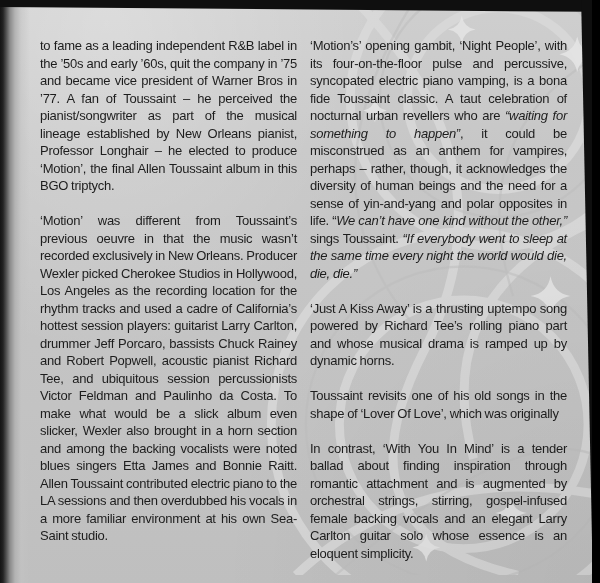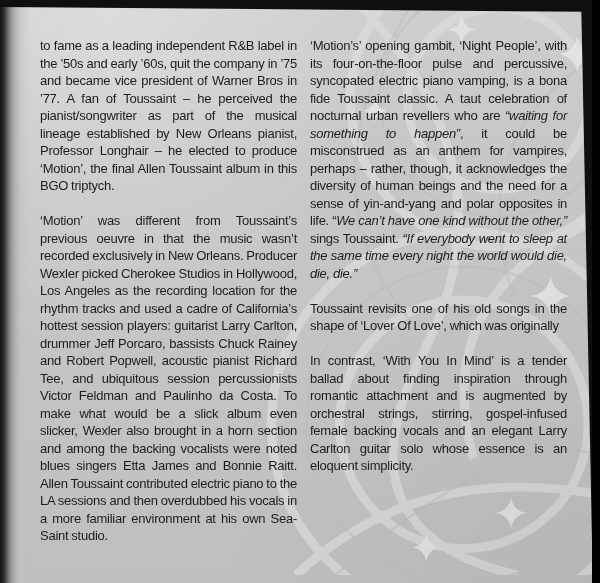--- a/index.html
+++ b/index.html
@@ -75,20 +75,21 @@
 
   <div class="vignette"></div>
 
   <div class="columns">
     <div class="col">
         <p class="para"><span>to fame as a leading independent R&amp;B label in the ’50s and early ’60s, quit the company in ’75 and became vice president of Warner Bros in ’77. A fan of Toussaint – he perceived the pianist/songwriter as part of the musical lineage established by New Orleans pianist, Professor Longhair – he elected to produce ‘Motion’, the final Allen Toussaint album in this BGO triptych.</span></p>
         <p class="para"><span>‘Motion’ was different from Toussaint’s previous oeuvre in that the music wasn’t recorded exclusively in New Orleans. Producer Wexler picked Cherokee Studios in Hollywood, Los Angeles as the recording location for the rhythm tracks and used a cadre of California’s hottest session players: guitarist Larry Carlton, drummer Jeff Porcaro, bassists Chuck Rainey and Robert Popwell, acoustic pianist Richard Tee, and ubiquitous session percussionists Victor Feldman and Paulinho da Costa. To make what would be a slick album even slicker, Wexler also brought in a horn section and among the backing vocalists were noted blues singers Etta James and Bonnie Raitt. Allen Toussaint contributed electric piano to the LA sessions and then overdubbed his vocals in a more familiar environment at his own Sea-Saint studio.</span></p>
       </div>
     <div class="col">
         <p class="para"><span>‘Motion’s’ opening gambit, ‘Night People’, with its four-on-the-floor pulse and percussive, syncopated electric piano vamping, is a bona fide Toussaint classic. A taut celebration of nocturnal urban revellers who are </span><span class="italic">“waiting for something to happen”</span><span>, it could be misconstrued as an anthem for vampires, perhaps – rather, though, it acknowledges the diversity of human beings and the need for a sense of yin-and-yang and polar opposites in life. “</span><span class="italic">We can’t have one kind without the other,”</span><span> sings Toussaint. </span><span class="italic">“If everybody went to sleep at the same time every night the world would die, die, die.”</span></p>
+        <p class="para"><span>‘Just A Kiss Away’ is a thrusting uptempo song powered by Richard Tee’s rolling piano part and whose musical drama is ramped up by dynamic horns.</span></p>
         <p class="para"><span>Toussaint revisits one of his old songs in the shape of ‘Lover Of Love’, which was originally</span></p>
         <p class="para"><span>In contrast, ‘With You In Mind’ is a tender ballad about finding inspiration through romantic attachment and is augmented by orchestral strings, stirring, gospel-infused female backing vocals and an elegant Larry Carlton guitar solo whose essence is an eloquent simplicity.</span></p>
       </div>
   </div>
 
   <div class="spine"></div>
 
   <svg class="edges" viewBox="0 0 600 583" aria-hidden="true">
     <polygon points="0,0 600,0 600,12 0,7" fill="#0f0f0f"></polygon>
     <polygon points="589,0 600,0 600,548" fill="#0f0f0f"></polygon>

